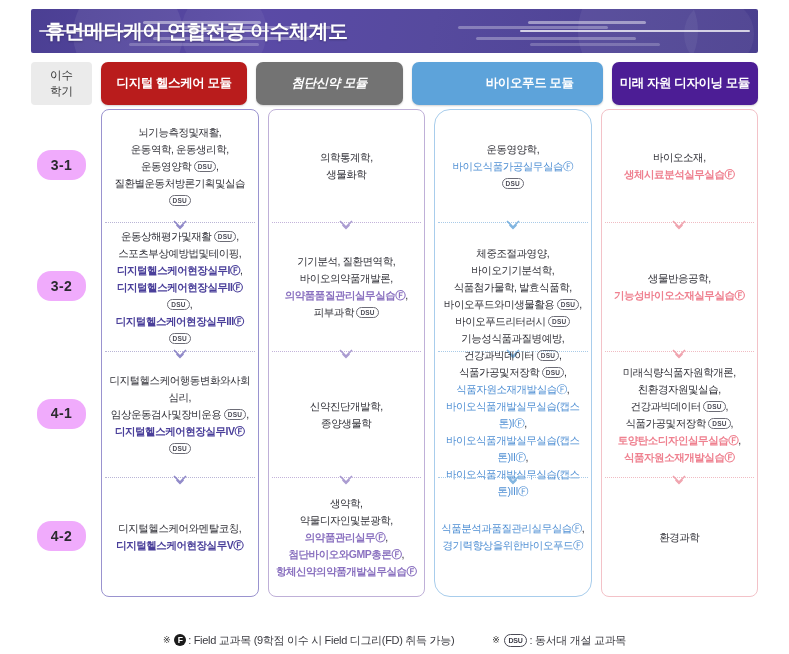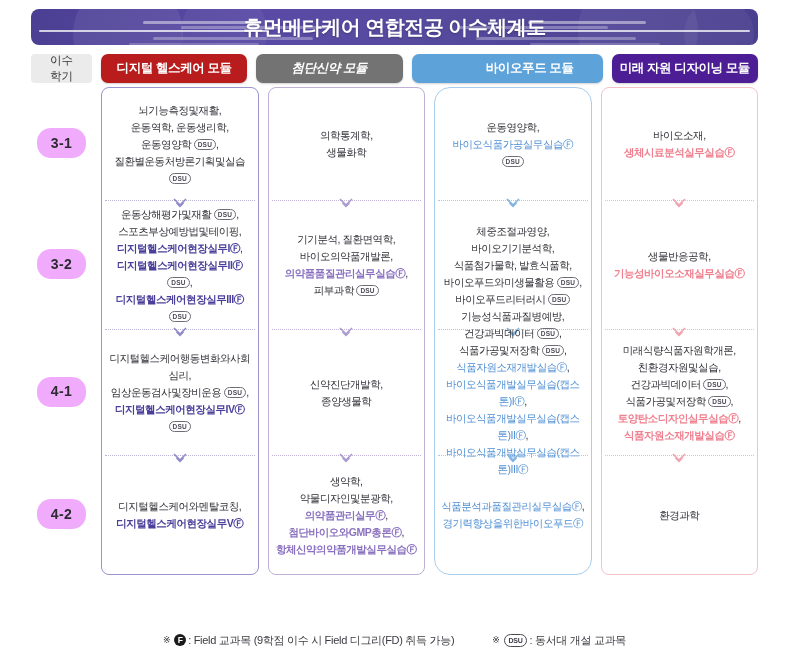--- a/index.html
+++ b/index.html
@@ -17,27 +17,27 @@
     position: relative;
     width: 789px;
     height: 654px;
     padding: 0;
   }
 
   
   .banner {
     position: relative;
     margin: 9px 31px 0 31px;
-    height: 36px;
-    border-radius: 8px;
+    height: 44px;
+    border-radius: 2px;
     background: linear-gradient(100deg, #4b3f93 0%, #5a4aa6 32%, #564a9e 55%, #4a3f8f 100%);
     overflow: hidden;
     display: flex;
     align-items: center;
-    justify-content: center;
+    justify-content: flex-start;
   }
   .banner-deco {
     position: absolute;
     inset: 0;
     pointer-events: none;
   }
   .circ {
     position: absolute;
     border-radius: 50%;
     background: rgba(255,255,255,0.07);
@@ -77,21 +77,21 @@
   
   .grid {
     position: relative;
     margin: 9px 31px 0 31px;
   }
 
   .header-row {
     display: flex;
     gap: 9px;
     align-items: stretch;
-    height: 29px;
+    height: 43px;
   }
 
   .semester-head {
     width: 61px;
     flex: 0 0 61px;
     background: #ebebeb;
     border-radius: 4px;
     display: flex;
     flex-direction: column;
     align-items: center;

